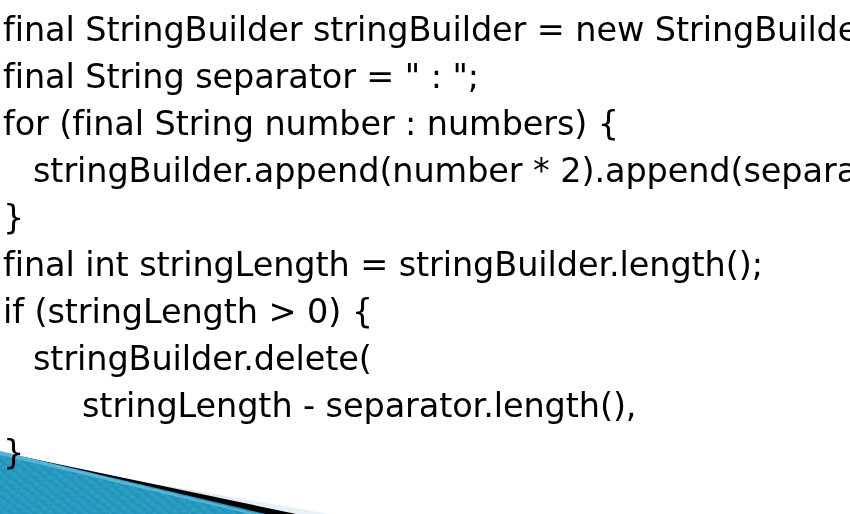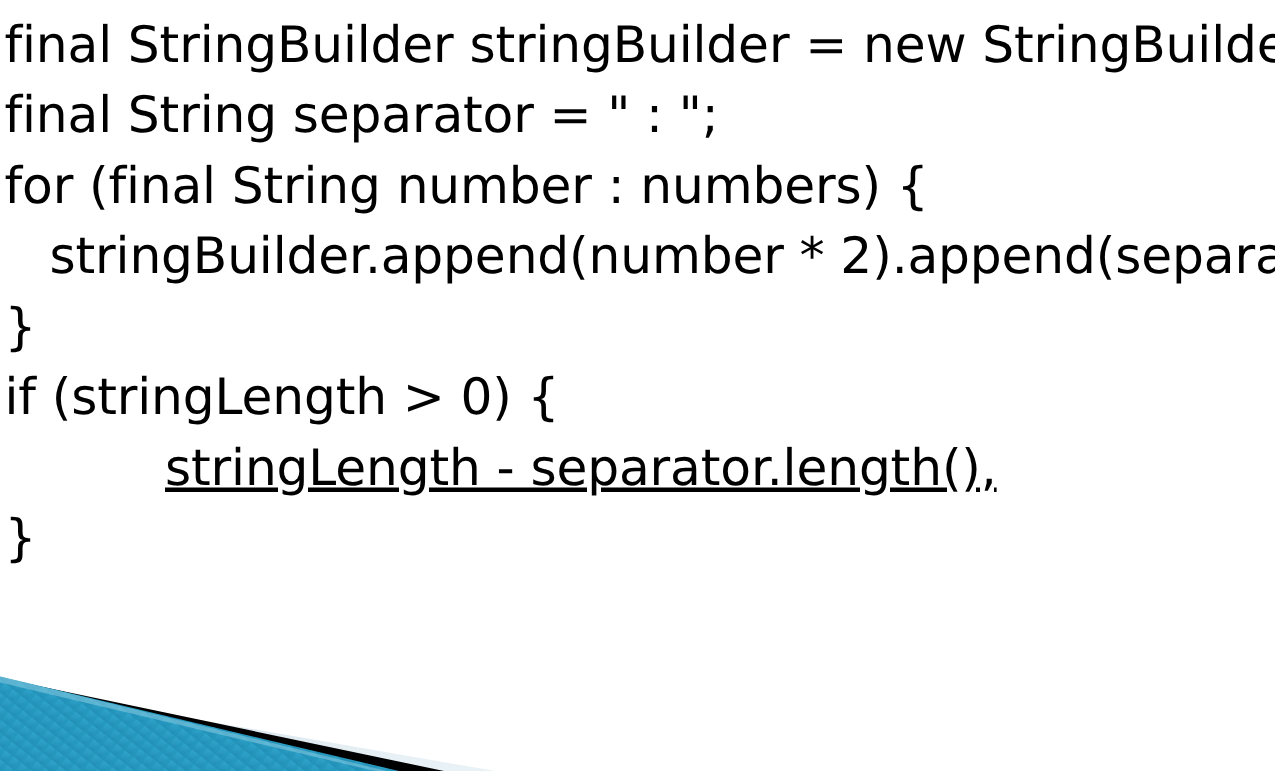--- a/index.html
+++ b/index.html
@@ -32,21 +32,21 @@
     line-height: 47px;
     font-size: 33.5px;
     color: #000000;
     white-space: pre;
     letter-spacing: -0.1px;
     padding-left: 3px;
     overflow: visible;
   }
 
   .indent-1 { padding-left: 33px; }
-  .indent-2 { padding-left: 110px; text-decoration: underline; }
+  .indent-2 { padding-left: 82px; }
 
   
   #corner-decoration {
     position: absolute;
     left: 0;
     bottom: 0;
     width: 330px;
     height: 70px;
     z-index: 1;
     pointer-events: none;
@@ -87,18 +87,20 @@
       <polygon points="0,7 258,70 250,70 0,11" fill="#8fd0e4" opacity="0.5"></polygon>
     </svg>
   </div>
 
   <div id="code-block">
     <div class="code-line">final StringBuilder stringBuilder = new StringBuilder();</div>
     <div class="code-line">final String separator = " : ";</div>
     <div class="code-line">for (final String number : numbers) {</div>
     <div class="code-line indent-1">stringBuilder.append(number * 2).append(separator);</div>
     <div class="code-line">}</div>
+    <div class="code-line">final int stringLength = stringBuilder.length();</div>
     <div class="code-line">if (stringLength &gt; 0) {</div>
+    <div class="code-line indent-1">stringBuilder.delete(</div>
     <div class="code-line indent-2">stringLength - separator.length(),</div>
     <div class="code-line">}</div>
   </div>
 
 </div>
 
 </body></html>

